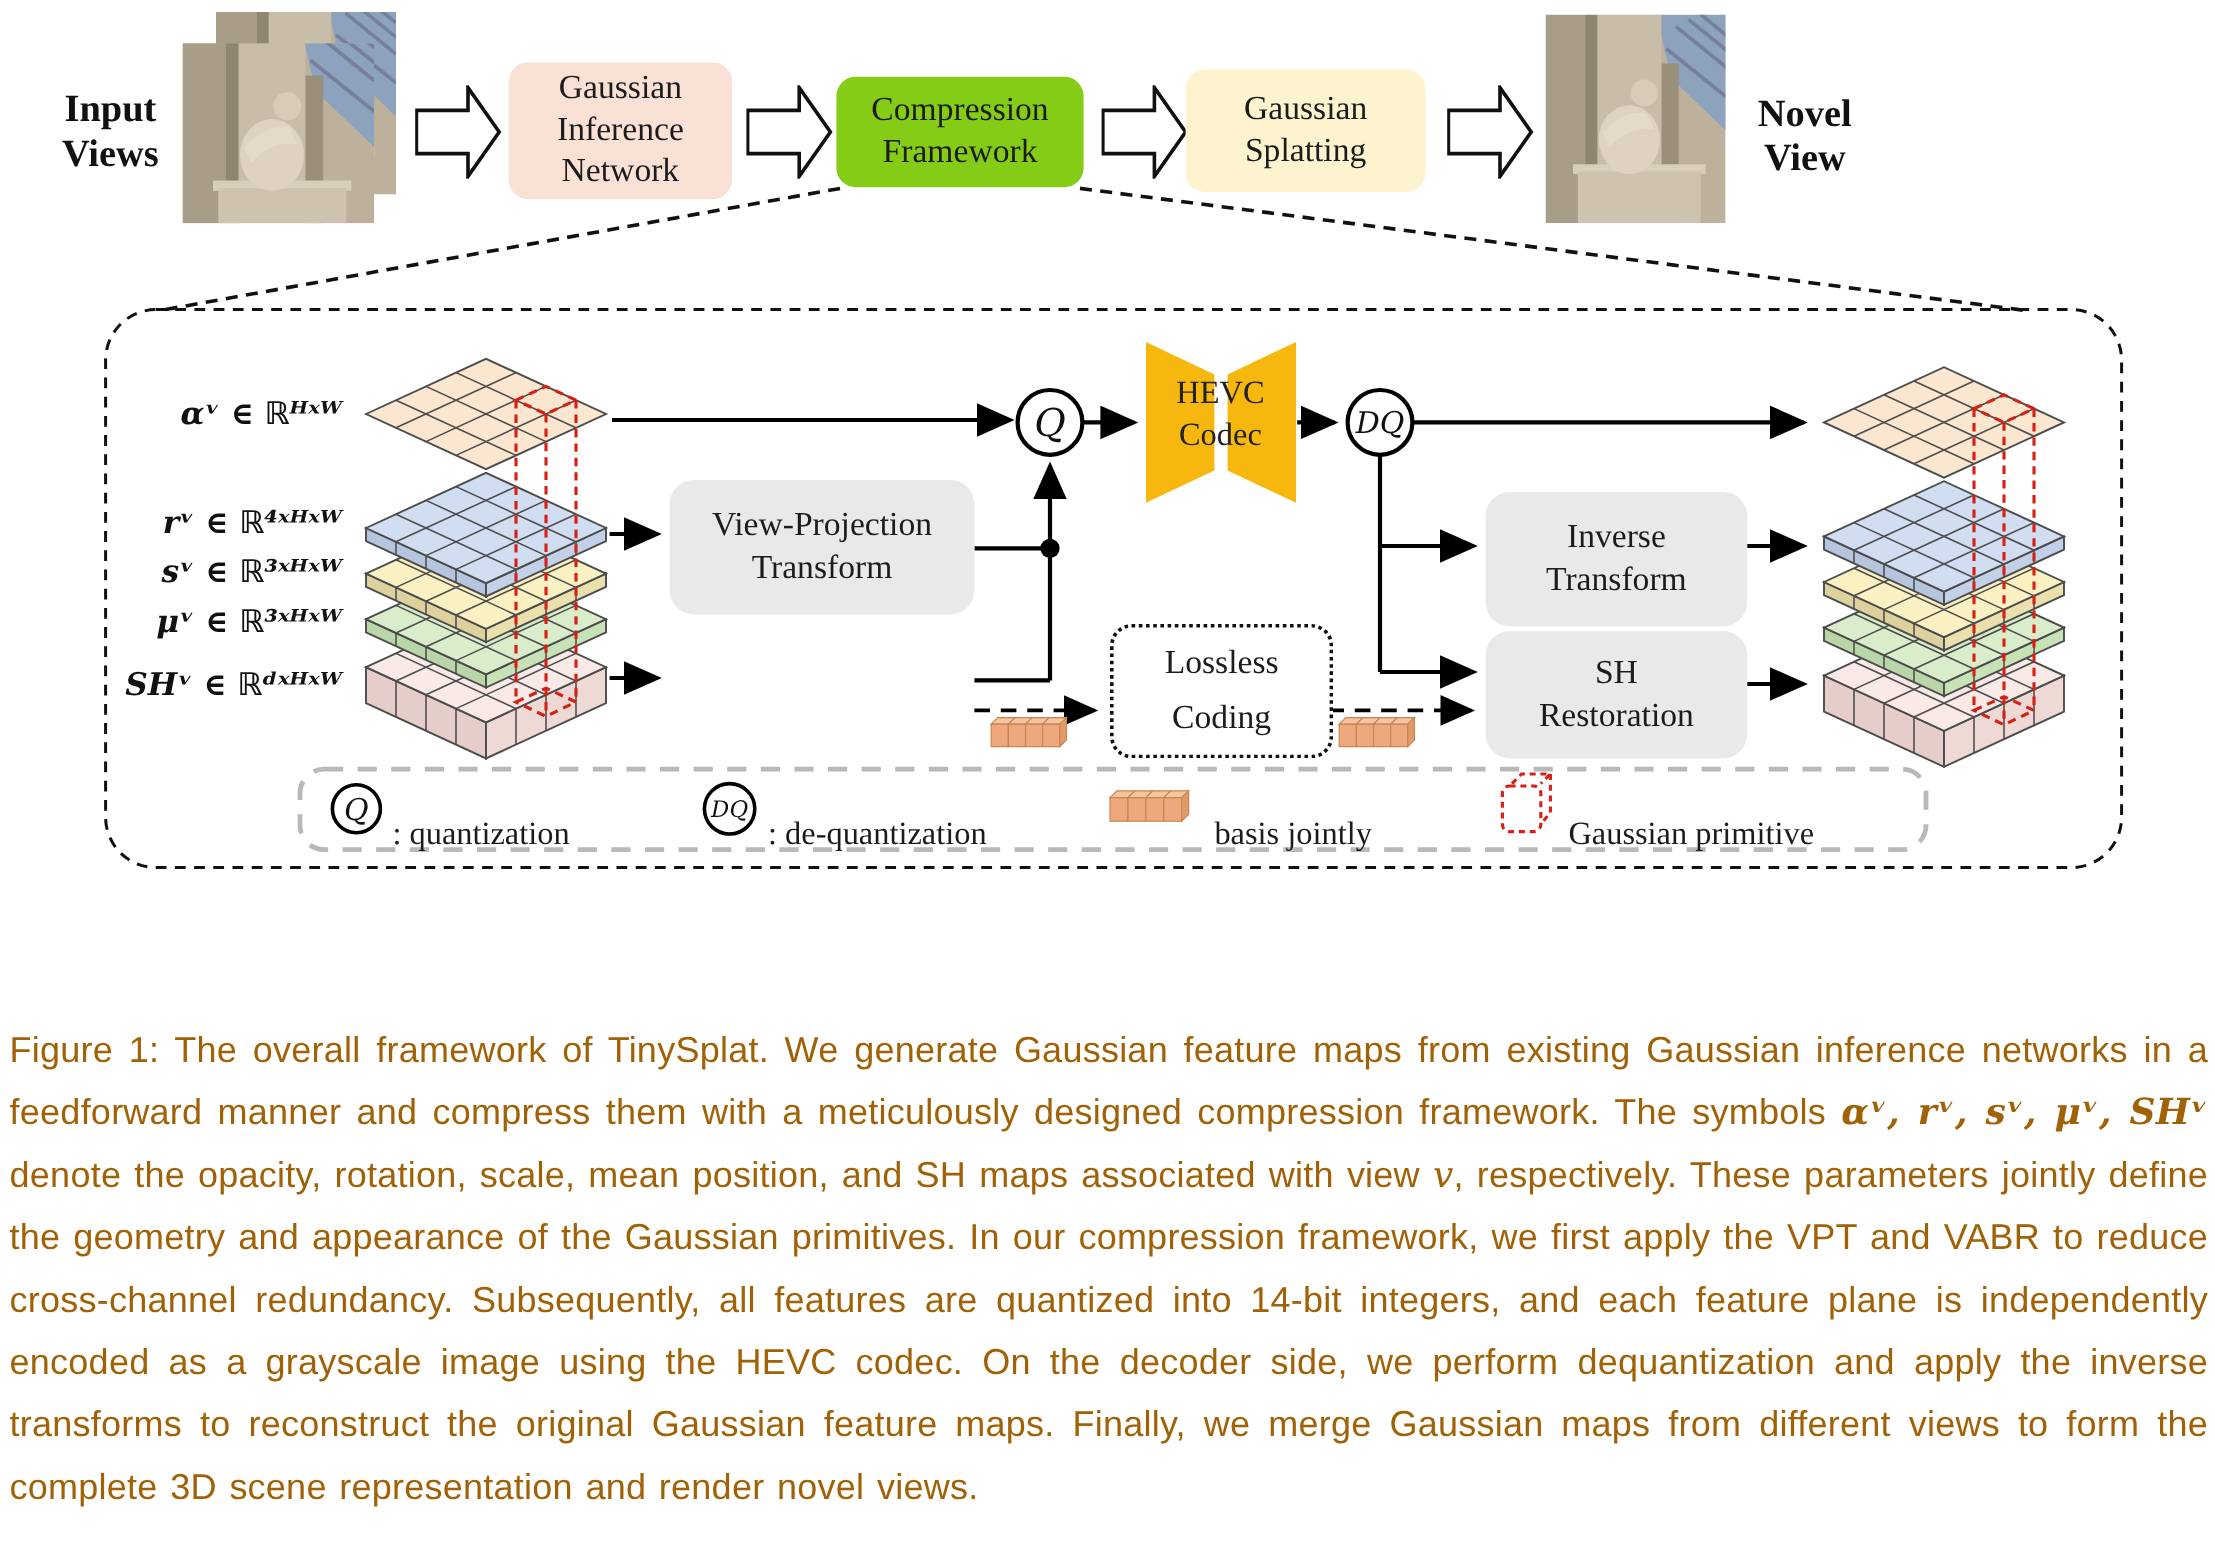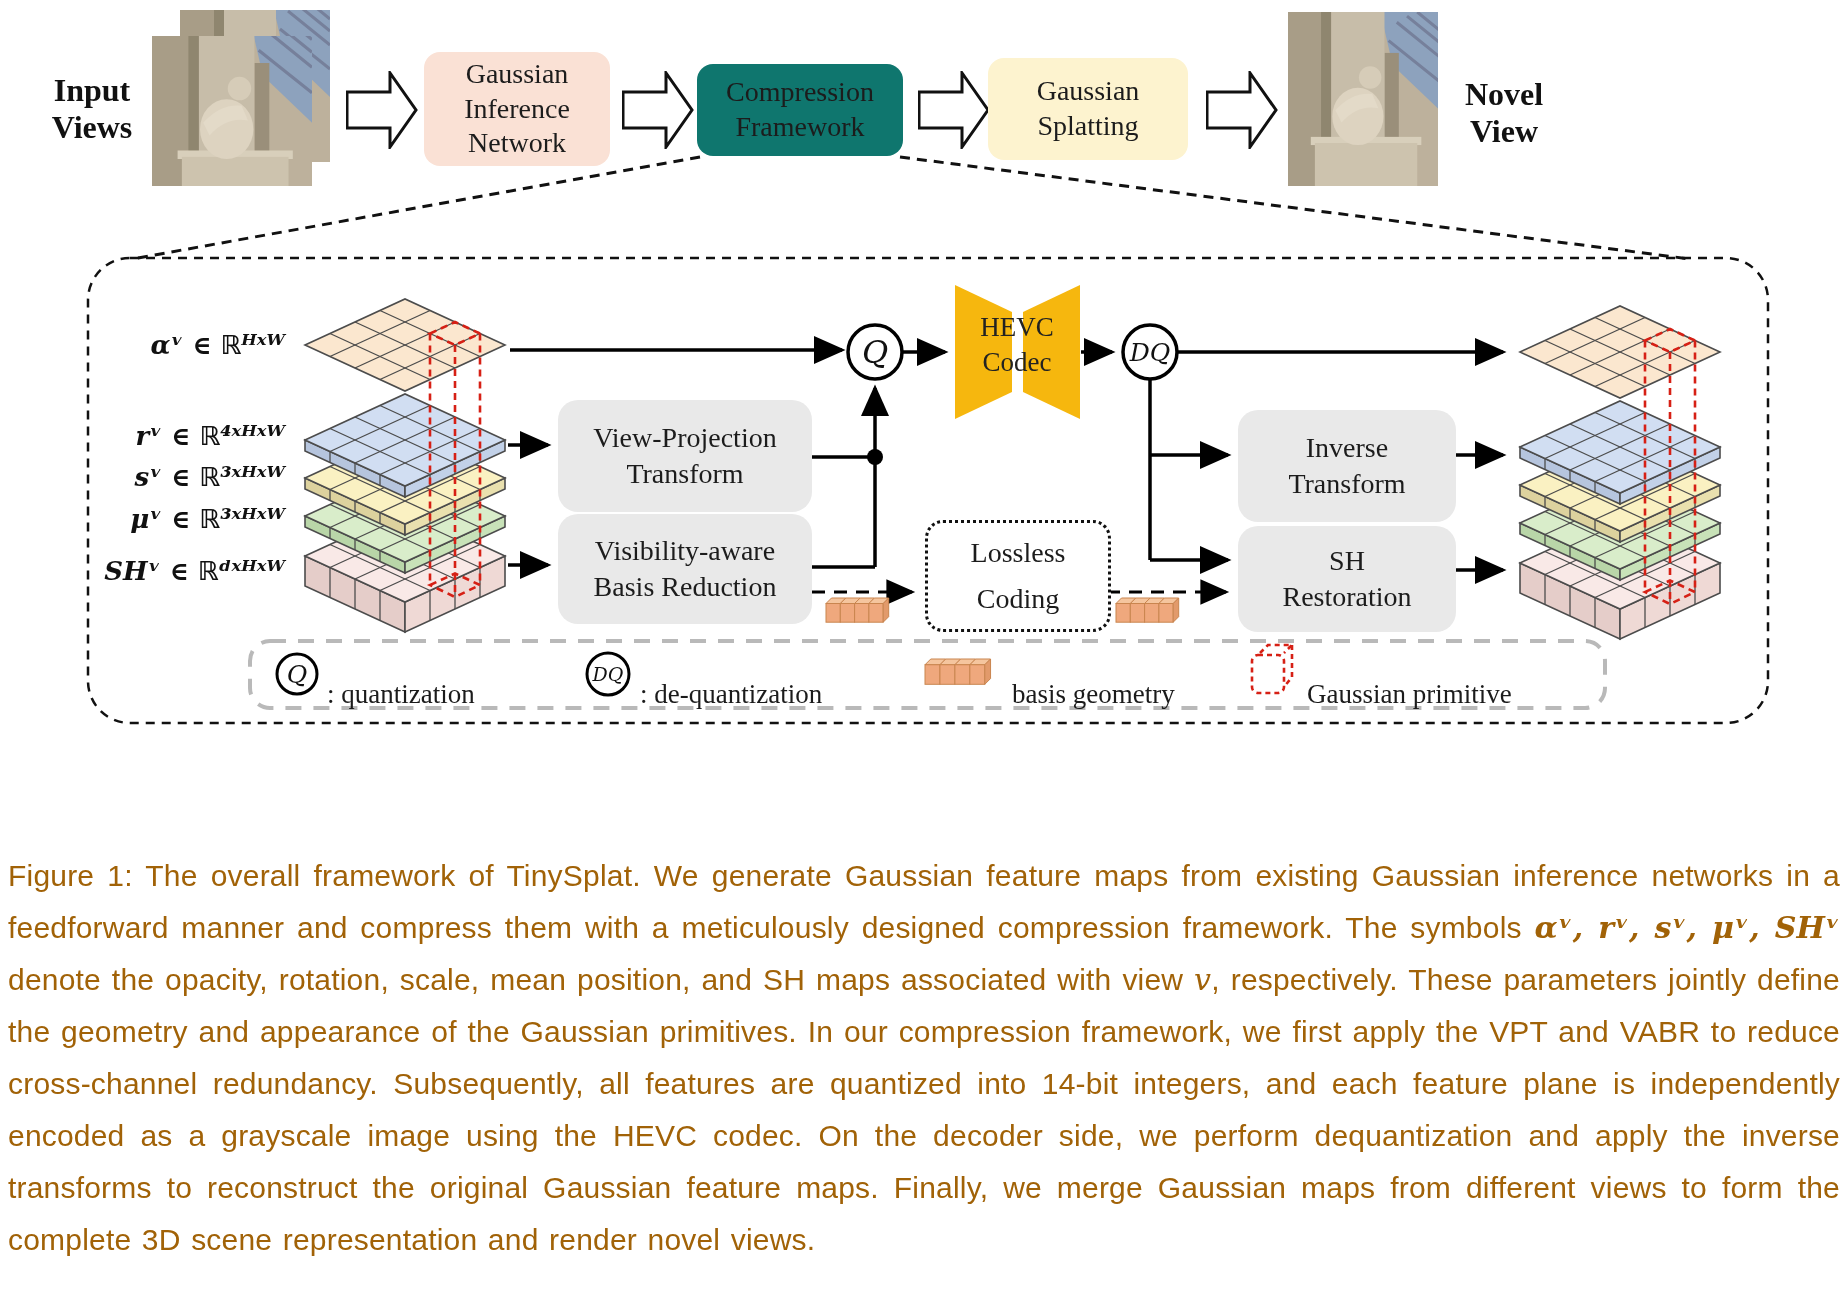--- a/index.html
+++ b/index.html
@@ -5,21 +5,21 @@
   html,body{margin:0;padding:0;background:#ffffff;}
   #stage{position:relative;width:1846px;height:1291px;background:#fff;overflow:hidden;
          font-family:"Liberation Serif", serif;}
   
   .flow-label{position:absolute;font-weight:bold;font-size:32px;line-height:1.15;
               color:#111;text-align:center;white-space:pre-line;}
   .photo{position:absolute;overflow:hidden;}
   .flow-box{position:absolute;border-radius:16px;display:flex;align-items:center;justify-content:center;
             text-align:center;font-size:28px;line-height:1.24;color:#1c1c1c;white-space:pre-line;}
   #box-gin{left:424px;top:52px;width:186px;height:114px;background:#fae1d5;}
-  #box-cf {left:697px;top:64px;width:206px;height:92px;background:#0f766e;}
+  #box-cf {left:697px;top:64px;width:206px;height:92px;background:#84cc16;}
   #box-gs {left:988px;top:58px;width:200px;height:102px;background:#fdf3cf;}
   .blockarrow{position:absolute;width:72px;height:78px;}
   
   #diagram-svg{position:absolute;left:0;top:0;width:1846px;height:1291px;}
   .gbox{position:absolute;background:#e9e9e9;border-radius:20px;display:flex;align-items:center;
         justify-content:center;text-align:center;font-size:28px;line-height:1.3;color:#1c1c1c;white-space:pre-line;}
   #gbox-vpt {left:558px;top:400px;width:254px;height:112px;}
   #gbox-vabr{left:558px;top:514px;width:254px;height:110px;}
   #gbox-it  {left:1238px;top:410px;width:218px;height:112px;text-align:center;}
   #gbox-shr {left:1238px;top:526px;width:218px;height:106px;}
@@ -361,34 +361,32 @@
   </svg>
 
   <div class="flabel" style="top:330px;">αᵛ ∈ ℝᴴˣᵂ</div>
   <div class="flabel" style="top:421px;">rᵛ ∈ ℝ⁴ˣᴴˣᵂ</div>
   <div class="flabel" style="top:462px;">sᵛ ∈ ℝ³ˣᴴˣᵂ</div>
   <div class="flabel" style="top:504px;">μᵛ ∈ ℝ³ˣᴴˣᵂ</div>
   <div class="flabel" style="top:556px;">SHᵛ ∈ ℝᵈˣᴴˣᵂ</div>
 
   <div class="gbox" id="gbox-vpt">View-Projection
 Transform</div>
-  <div class="gbox" id="gbox-vabr">Visibility-aware
-Basis Reduction</div>
   <div class="gbox" id="gbox-it">Inverse
 Transform</div>
   <div class="gbox" id="gbox-shr">SH
 Restoration</div>
 
   <div id="lossless-box">
     <span>Lossless</span>
     <span>Coding</span>
   </div>
 
   <div id="hevc-text">HEVC
 Codec</div>
 
   <div class="legend-text" style="left:327px;top:659px;">: quantization</div>
   <div class="legend-text" style="left:640px;top:659px;">: de-quantization</div>
-  <div class="legend-text" style="left:1012px;top:659px;">basis geometry</div>
+  <div class="legend-text" style="left:1012px;top:659px;">basis jointly</div>
   <div class="legend-text" style="left:1307px;top:659px;">Gaussian primitive</div>
 
   <p id="caption"><span>Figure 1: The overall framework of TinySplat. We generate Gaussian feature maps from existing Gaussian inference networks in a feedforward manner and compress them with a meticulously designed compression framework. The symbols </span><span class="cap-mb">αᵛ, rᵛ, sᵛ, μᵛ, SHᵛ</span><span> denote the opacity, rotation, scale, mean position, and SH maps associated with view </span><span class="cap-mi">v</span><span>, respectively. These parameters jointly define the geometry and appearance of the Gaussian primitives. In our compression framework, we first apply the VPT and VABR to reduce cross-channel redundancy. Subsequently, all features are quantized into 14-bit integers, and each feature plane is independently encoded as a grayscale image using the HEVC codec. On the decoder side, we perform dequantization and apply the inverse transforms to reconstruct the original Gaussian feature maps. Finally, we merge Gaussian maps from different views to form the complete 3D scene representation and render novel views.</span></p>
 </div>
 
 </body></html>

